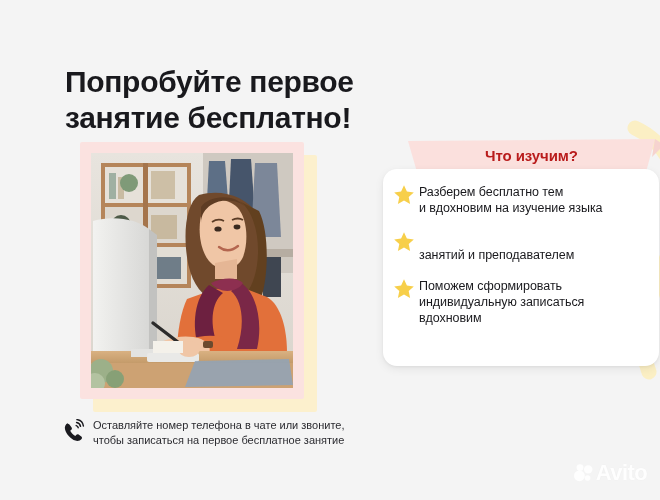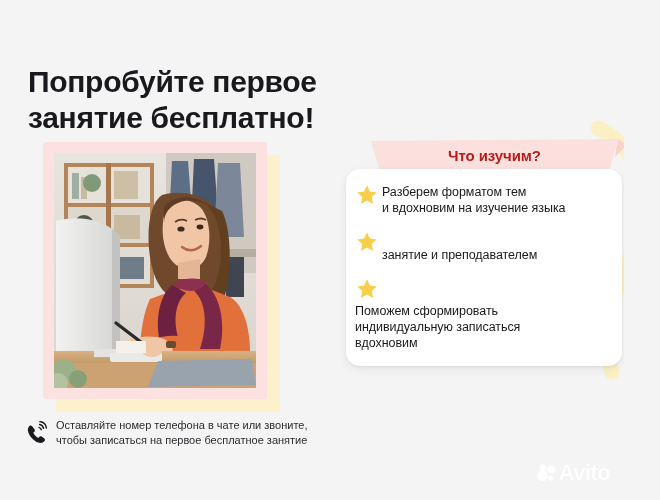--- a/index.html
+++ b/index.html
@@ -2,21 +2,21 @@
 <html><head>
 <meta charset="utf-8">
 <style>
   html,body{margin:0;padding:0;}
   body{
     width:660px;height:500px;overflow:hidden;
     background:#f4f4f4;
     font-family:"Liberation Sans","DejaVu Sans",sans-serif;
     -webkit-font-smoothing:antialiased;
   }
-  .stage{position:relative;width:624px;height:500px;overflow:hidden;background:#f4f4f4;}
+  .stage{position:relative;width:624px;height:500px;overflow:hidden;background:#f4f4f4;margin-left:37px;}
 
   
   .arc-wrap{position:absolute;inset:0;pointer-events:none;}
 
   
   .headline{
     position:absolute;left:28px;top:44px;width:420px;
     font-size:30px;font-weight:700;line-height:36px;
     letter-spacing:-0.3px;color:#19191d;
   }
@@ -49,29 +49,29 @@
   }
 
   
   .card{
     position:absolute;left:346px;top:169px;width:276px;height:197px;
     background:#fff;border-radius:14px;
     box-shadow:0 3px 10px rgba(0,0,0,0.07), 0 1px 3px rgba(0,0,0,0.05);
   }
   .bullets{position:absolute;left:9px;top:13px;right:10px;}
   .bullet{display:flex;align-items:flex-start;margin-bottom:13px;}
-  .bullet:last-child{margin-bottom:0;flex-direction:column;}
+  .bullet:last-child{margin-bottom:0;}
   .star{flex:0 0 auto;width:24px;height:24px;margin-right:3px;margin-top:1px;}
   .bullet-text{
     font-size:12.5px;line-height:16px;color:#19191d;padding-top:2px;
     letter-spacing:-0.05px;
   }
 
   
-  .caption{position:absolute;left:24px;top:415px;display:flex;align-items:flex-end;}
+  .caption{position:absolute;left:24px;top:415px;display:flex;align-items:center;}
   .phone-icon{flex:0 0 auto;width:26px;height:26px;margin-right:6px;margin-top:2px;}
   .caption-text{font-size:11px;line-height:14.5px;color:#2b2b30;padding-top:3px;}
   .caption-text .l2{display:block;}
 
   
   .watermark{position:absolute;right:14px;bottom:14px;display:flex;align-items:center;opacity:0.92;}
   .wm-mark{width:20px;height:20px;margin-right:3px;}
   .wm-text{
     font-size:22px;font-weight:700;color:#ffffff;letter-spacing:-0.6px;
     text-shadow:0 0 2px rgba(0,0,0,0.05);
@@ -207,34 +207,34 @@
   <div class="card">
     <div class="bullets">
 
       <div class="bullet">
         <span class="star">
           <svg width="24" height="24" viewBox="0 0 24 24">
             <path d="M12 2.2 L14.9 8.6 L21.8 9.4 L16.7 14.1 L18.1 21 L12 17.5 L5.9 21 L7.3 14.1 L2.2 9.4 L9.1 8.6 Z" fill="#f7cf4a"></path>
           </svg>
         </span>
         <span class="bullet-text">
-          <span>Разберем форматом тем</span><br>
+          <span>Разберем бесплатно тем</span><br>
           <span>и вдохновим на изучение языка</span>
         </span>
       </div>
 
       <div class="bullet">
         <span class="star">
           <svg width="24" height="24" viewBox="0 0 24 24">
             <path d="M12 2.2 L14.9 8.6 L21.8 9.4 L16.7 14.1 L18.1 21 L12 17.5 L5.9 21 L7.3 14.1 L2.2 9.4 L9.1 8.6 Z" fill="#f7cf4a"></path>
           </svg>
         </span>
         <span class="bullet-text">
           <br>
-          <span>занятие и преподавателем</span>
+          <span>занятий и преподавателем</span>
         </span>
       </div>
 
       <div class="bullet">
         <span class="star">
           <svg width="24" height="24" viewBox="0 0 24 24">
             <path d="M12 2.2 L14.9 8.6 L21.8 9.4 L16.7 14.1 L18.1 21 L12 17.5 L5.9 21 L7.3 14.1 L2.2 9.4 L9.1 8.6 Z" fill="#f7cf4a"></path>
           </svg>
         </span>
         <span class="bullet-text">

